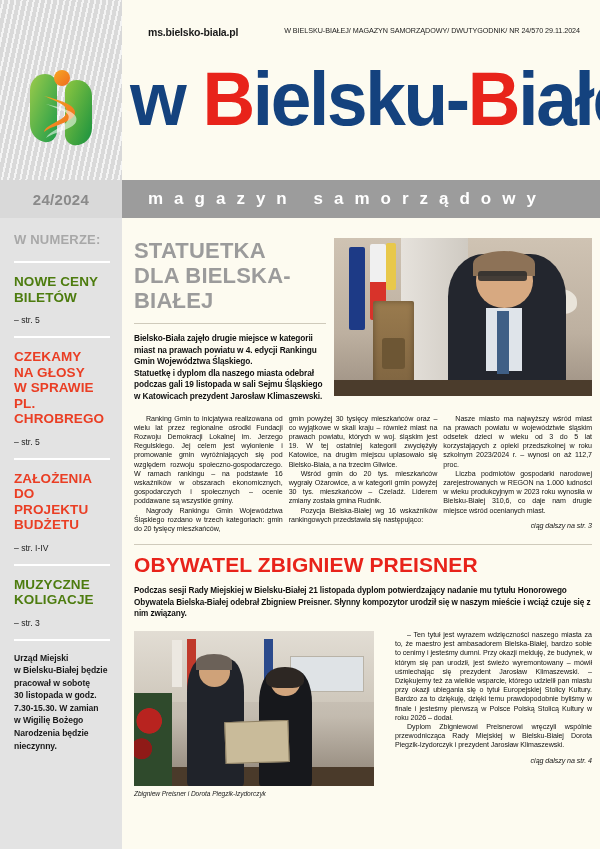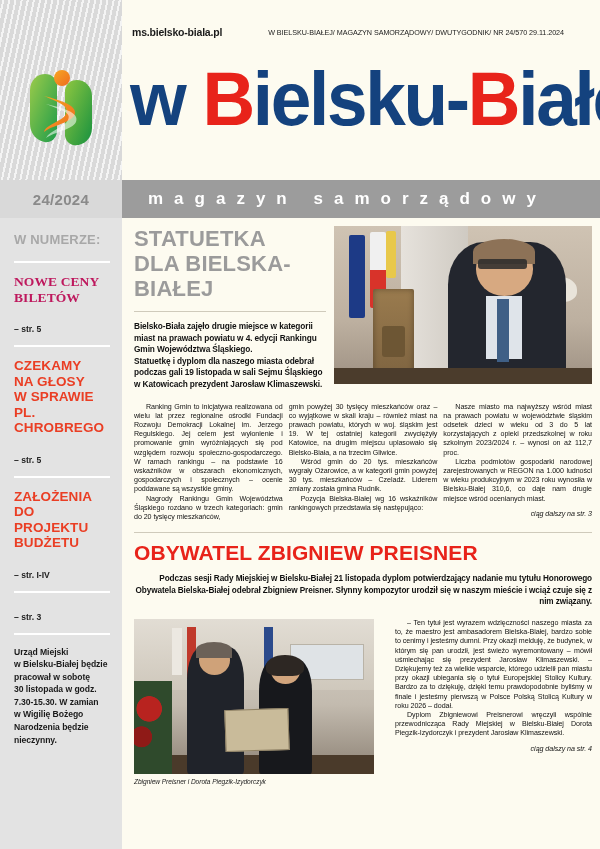--- a/index.html
+++ b/index.html
@@ -40,24 +40,24 @@
       repeating-linear-gradient(102deg, rgba(255,255,255,0.85) 0px, rgba(255,255,255,0.85) 2px, rgba(255,255,255,0) 2px, rgba(255,255,255,0) 6px);
     opacity: .85;
   }
   .logo-mark {
     position: absolute;
     left: 24px; top: 62px;
     width: 74px; height: 92px;
   }
   .masthead-topline {
     position: absolute;
-    left: 132px; top: 26px;
+    left: 148px; top: 26px;
     right: 6px;
     display: flex;
-    align-items: center;
+    align-items: flex-start;
   }
   .site-url {
     font-size: 10.5px;
     font-weight: bold;
     color: #1a1a1a;
     letter-spacing: -0.2px;
     white-space: nowrap;
   }
   .issue-line {
     margin-left: 46px;
@@ -144,42 +144,42 @@
     background: #ffffff;
     margin: 11px 0 11px 0;
   }
   .sb-item { margin-bottom: 2px; }
   .sb-head {
     font-size: 13.5px;
     font-weight: bold;
     line-height: 15.5px;
     letter-spacing: 0.1px;
   }
-  .sb-head.gray { color: #be185d; font-family: Liberation Serif, serif; }
+  .sb-head.gray { color: #4d7c0f; }
   .sb-head.red  { color: #ea3e24; }
   .sb-page {
-    margin-top: 19px;
+    margin-top: 10px;
     font-size: 8.6px;
-    font-weight: bold;
+    font-weight: normal;
     color: #222222;
   }
   .sb-note {
     font-size: 8.6px;
     font-weight: bold;
     line-height: 12.6px;
     color: #1a1a1a;
     letter-spacing: -0.05px;
   }
 
   
   .content {
     flex: 1;
     background: #fdfbf0;
     box-sizing: border-box;
-    padding: 8px 8px 0 12px;
+    padding: 20px 8px 0 12px;
     position: relative;
   }
 
   .art1-top { display: flex; }
   .art1-left { width: 200px; flex: none; padding-right: 8px; box-sizing: border-box; }
   .art1-right { flex: 1; }
 
   .headline-gray {
     color: #9b9b9b;
     font-size: 22px;
@@ -259,21 +259,20 @@
     line-height: 23px;
     letter-spacing: 0.1px;
   }
   .lead2 {
     font-size: 8.2px;
     font-weight: bold;
     line-height: 11.6px;
     color: #111111;
     margin-top: 9px;
     letter-spacing: -0.1px;
-    text-align: right;
   }
 
   .art2-cols {
     display: flex;
     gap: 21px;
     margin-top: 11px;
   }
   .art2-photo-wrap { width: 240px; flex: none; }
   .photo-2 { width: 100%; height: 155px; }
   .caption {
@@ -372,20 +371,22 @@
 
       <div class="sb-item">
         <div class="sb-head red" style="white-space:pre-line">ZAŁOŻENIA
 DO PROJEKTU
 BUDŻETU</div>
         <div class="sb-page">– str. I-IV</div>
       </div>
       <div class="sb-rule"></div>
 
       <div class="sb-item">
+        <div class="sb-head gray" style="white-space:pre-line">MUZYCZNE
+KOLIGACJE</div>
         <div class="sb-page">– str. 3</div>
       </div>
       <div class="sb-rule"></div>
 
       <div class="sb-note" style="white-space:pre-line">Urząd Miejski
 w Bielsku-Białej będzie
 pracował w sobotę
 30 listopada w godz.
 7.30-15.30. W zamian
 w Wigilię Bożego

